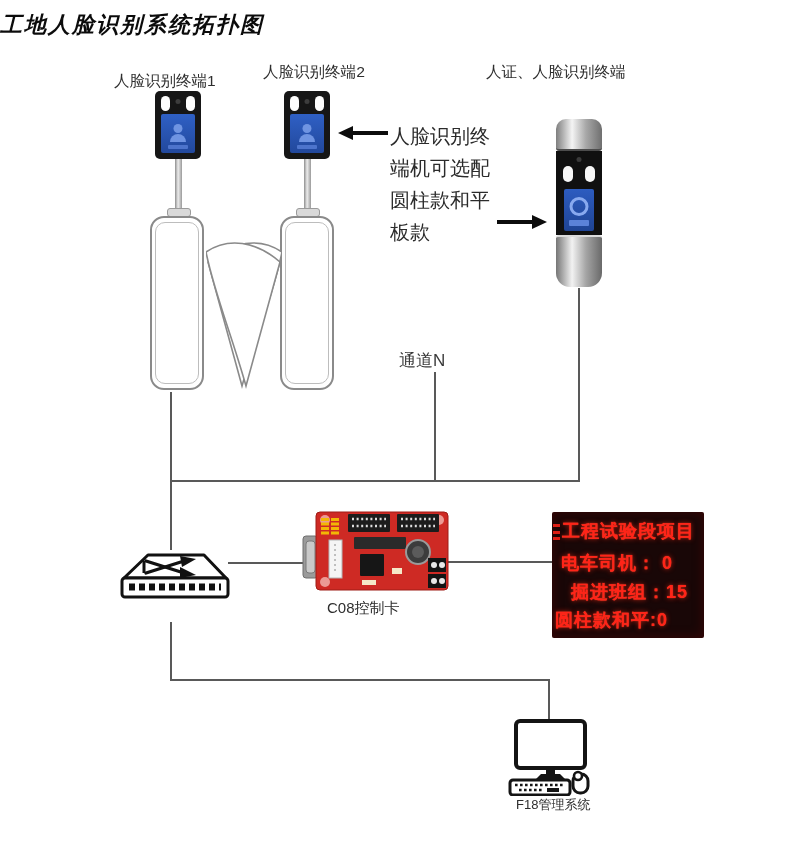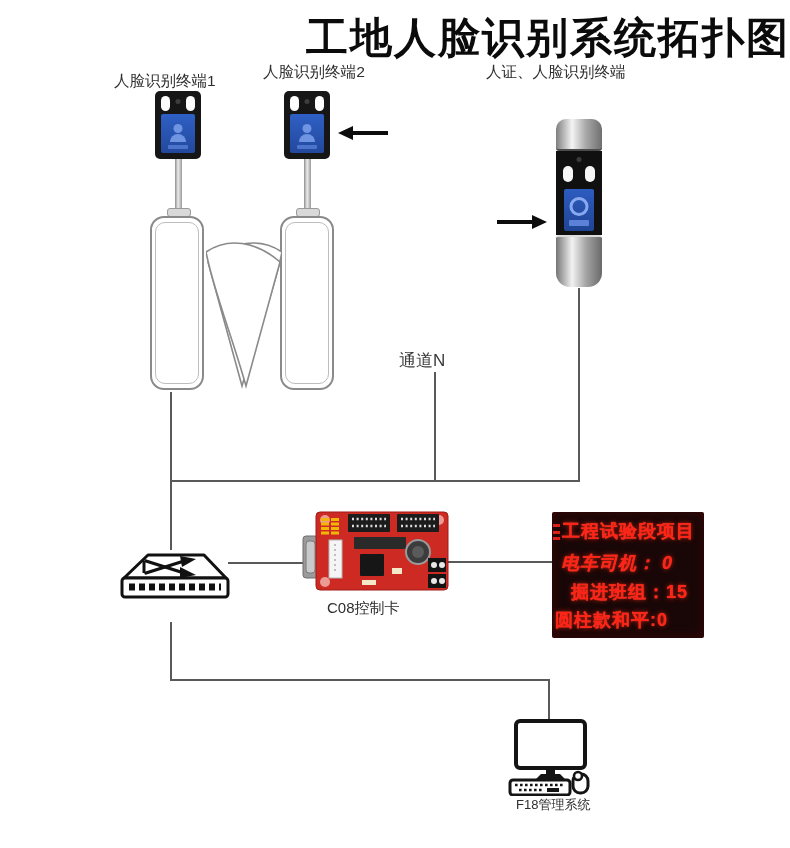--- a/index.html
+++ b/index.html
@@ -3,22 +3,22 @@
 <meta charset="utf-8">
 <style>
   html,body{margin:0;padding:0;background:#fff;}
   #canvas{position:relative;width:790px;height:848px;background:#fff;overflow:hidden;
           font-family:"Liberation Sans","DejaVu Sans",sans-serif;}
   .abs{position:absolute;}
   .line{position:absolute;background:#595959;}
   .lbl{position:absolute;color:#2e2e2e;white-space:nowrap;}
 
   
-  .title{position:absolute;left:0;top:10px;width:100%;text-align:right;
-         font-size:42px;font-weight:bold;color:#0b0b0b;letter-spacing:2px;}
+  .title{position:absolute;left:0;top:10px;width:100%;text-align:left;
+         font-size:22px;font-weight:bold;color:#0b0b0b;letter-spacing:2px;font-style:italic;}
 
   
   .terminal{position:absolute;width:46px;height:68px;background:#161616;border-radius:5px;}
   .t-light{position:absolute;top:5px;width:9px;height:15px;background:#fdfdfd;border-radius:5px;}
   .t-light.l{left:6px}.t-light.r{right:6px}
   .t-cam{position:absolute;top:8px;left:50%;transform:translateX(-50%);
          width:5px;height:5px;border-radius:50%;background:#3d3d3d;}
   .t-screen{position:absolute;left:6px;right:6px;top:23px;bottom:6px;border-radius:2px;
             background:linear-gradient(180deg,#2f60c5,#22489c);}
   .t-face-head{position:absolute;top:10px;left:50%;transform:translateX(-50%);
@@ -130,20 +130,26 @@
   <div class="pillar" style="left:150px;top:216px;"></div>
   <div class="pillar" style="left:280px;top:216px;"></div>
   <svg class="abs" style="left:206px;top:234px;" width="76" height="158" viewBox="0 0 76 158">
     <path d="M76,18 C54,3 26,7 2,28 L36,152 C50,102 68,58 76,18 Z" fill="#ffffff" stroke="#8a8a8a" stroke-width="1.6"></path>
     <path d="M0,18 C22,3 50,7 74,28 L40,152 C26,102 8,58 0,18 Z" fill="#ffffff" stroke="#8a8a8a" stroke-width="1.6"></path>
   </svg>
 
   <div class="arrow left" style="left:338px;top:126px;width:50px;">
     <div class="head"></div>
       <div class="shaft"></div>
+  </div>
+  <div class="lbl caption" style="left:390px;top:120px;font-size:20px;line-height:32px;">
+    <div>人脸识别终</div>
+    <div>端机可选配</div>
+    <div>圆柱款和平</div>
+    <div>板款</div>
   </div>
   <div class="arrow right" style="left:497px;top:215px;width:50px;">
     <div class="shaft"></div>
       <div class="head"></div>
   </div>
 
   <div class="cyl" style="left:556px;top:119px;">
     <div class="cyl-top"></div>
     <div class="cyl-mid">
       <div class="c-cam"></div>
@@ -199,21 +205,21 @@
     <circle cx="132" cy="71" r="3" fill="#e8e8e8"></circle>
       <circle cx="140" cy="71" r="3" fill="#e8e8e8"></circle>
     <rect x="90" y="58" width="10" height="6" fill="#f5e8c8"></rect>
     <rect x="60" y="70" width="14" height="5" fill="#f5e8c8"></rect>
   </svg>
   <div class="lbl" style="left:327px;top:599px;font-size:15px;">C08控制卡</div>
 
   <div class="led" style="left:552px;top:512px;">
     <div class="led-frag"></div>
     <div class="led-line" style="left:10px;top:7px;">工程试验段项目</div>
-    <div class="led-line" style="left:9px;top:39px;font-style:italic;">电车司机： 0</div>
+    <div class="led-line" style="left:9px;top:39px;">电车司机： 0</div>
     <div class="led-line" style="left:19px;top:68px;">掘进班组：15</div>
     <div class="led-line" style="left:3px;top:96px;">圆柱款和平:0</div>
   </div>
 
   <svg class="abs" style="left:505px;top:718px;" width="100" height="78" viewBox="0 0 100 78">
     <rect x="11" y="3" width="69" height="47" rx="4" fill="#ffffff" stroke="#141414" stroke-width="4"></rect>
     <rect x="41" y="50" width="9" height="7" fill="#141414"></rect>
     <polygon points="31,61 60,61 55,56 36,56" fill="#141414"></polygon>
     <rect x="5" y="62" width="60" height="15" rx="3" fill="#ffffff" stroke="#141414" stroke-width="3"></rect>
     <line x1="10" y1="67" x2="60" y2="67" stroke="#141414" stroke-width="2.6" stroke-dasharray="2.6,2.4"></line>

